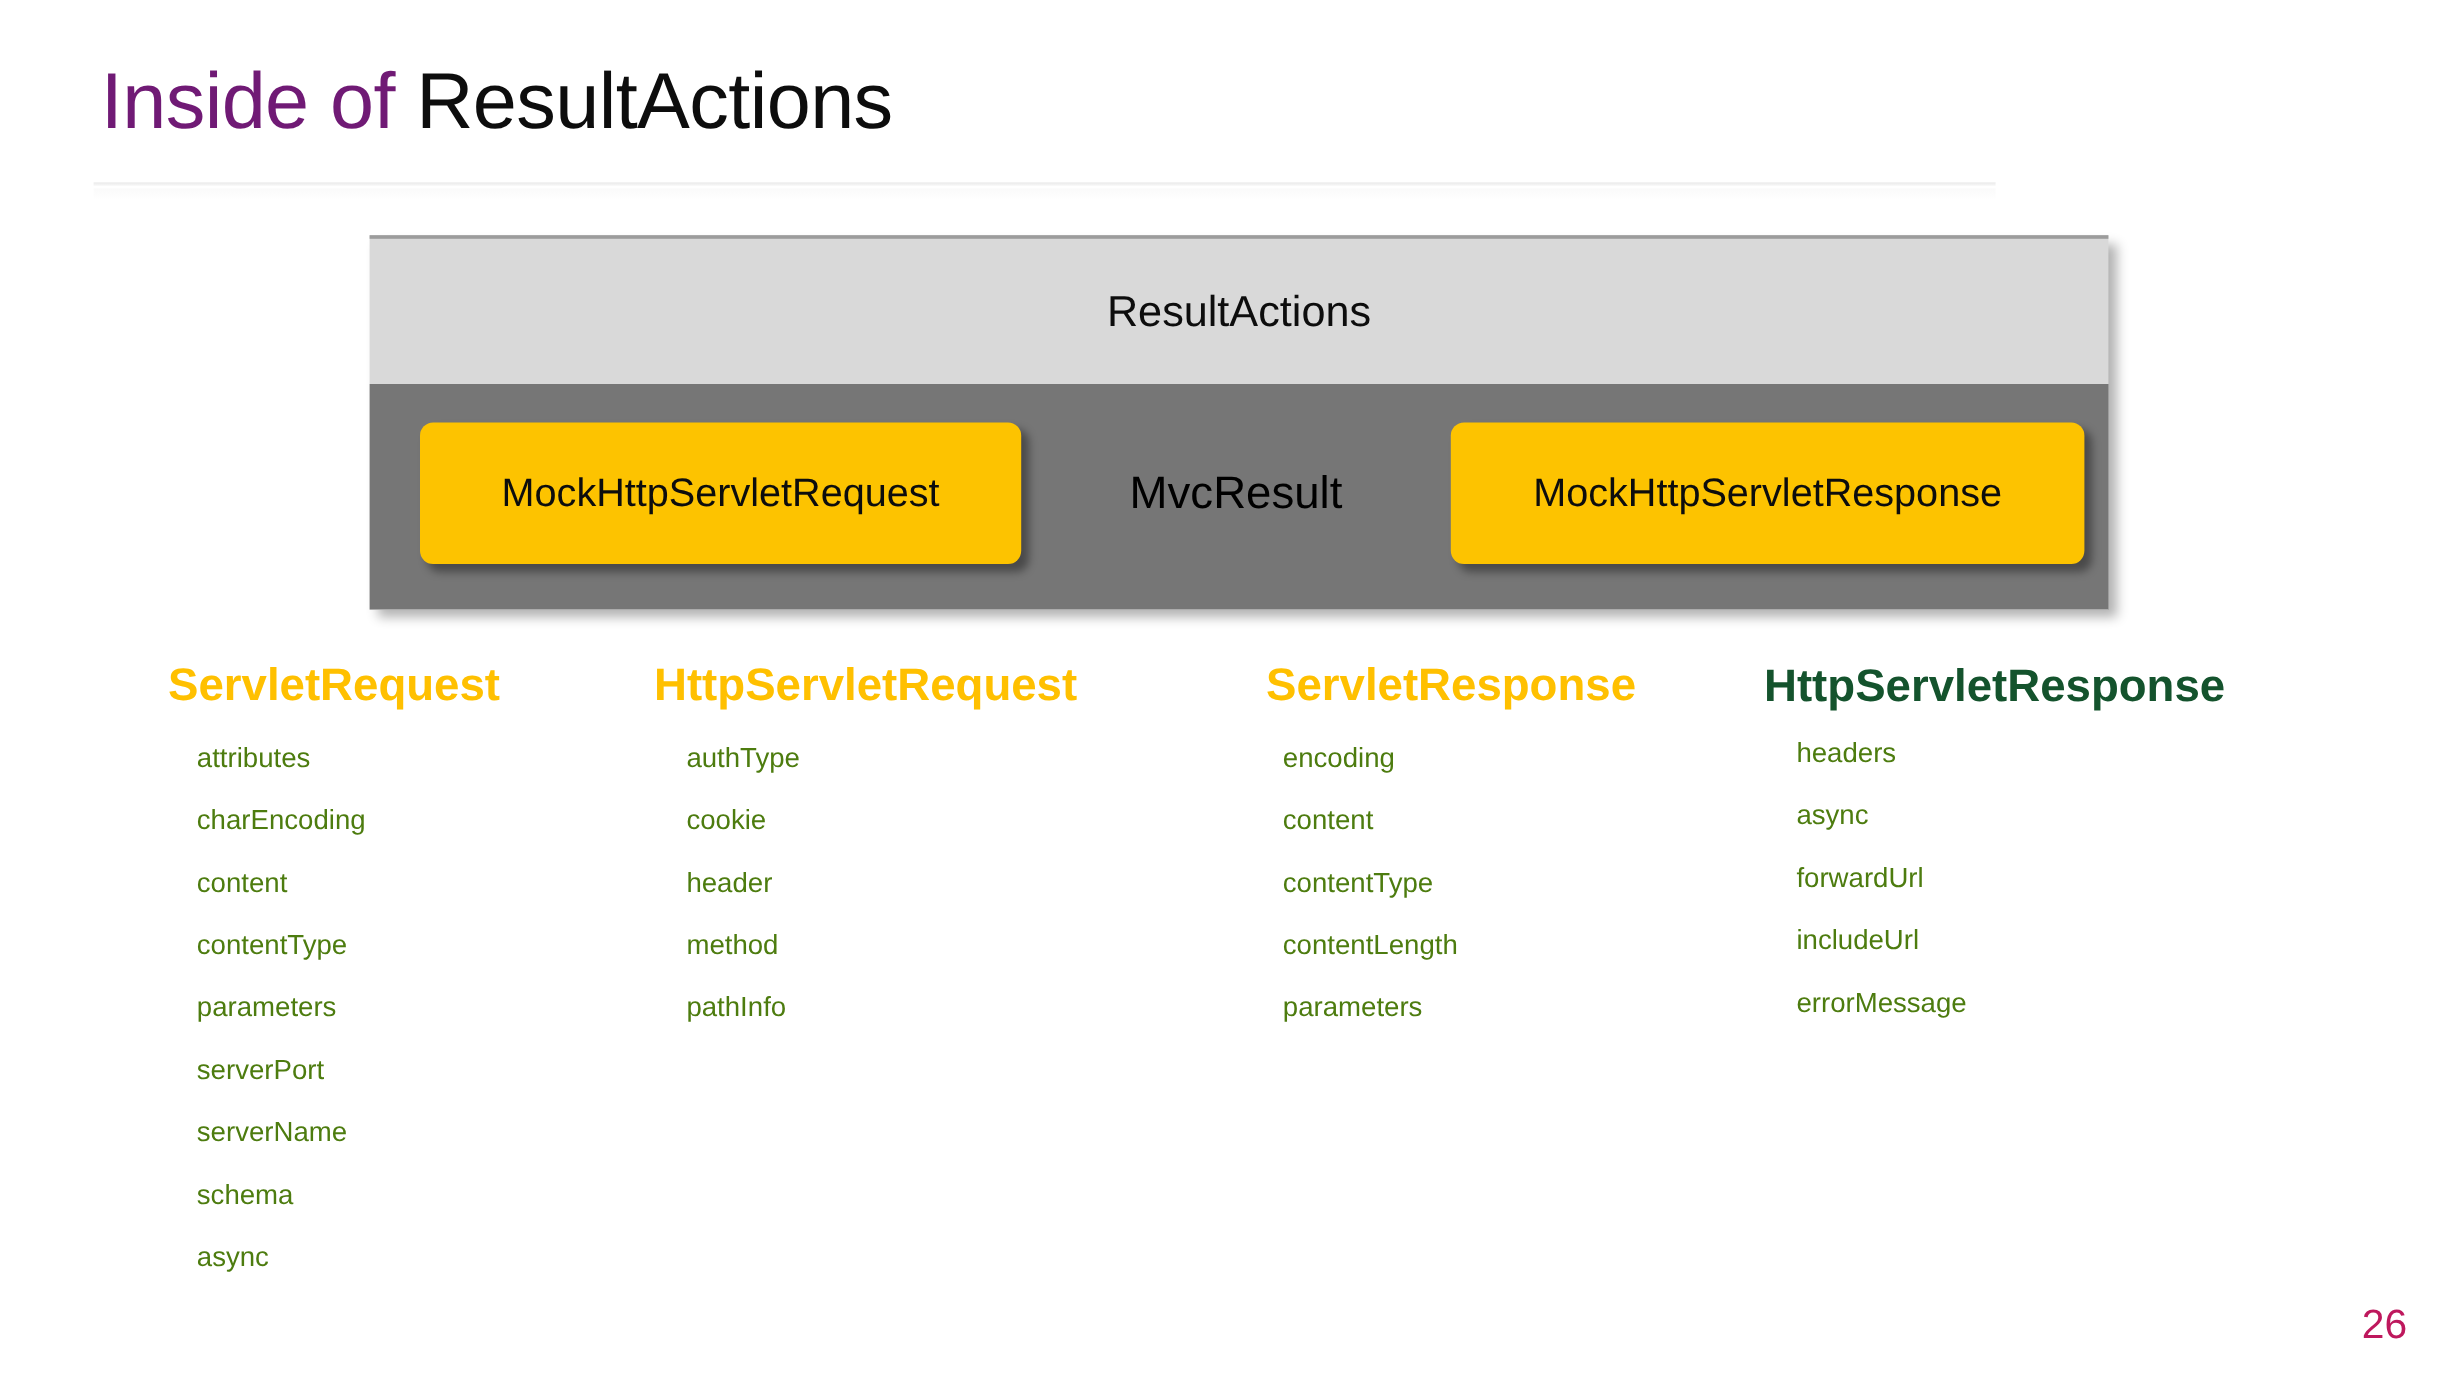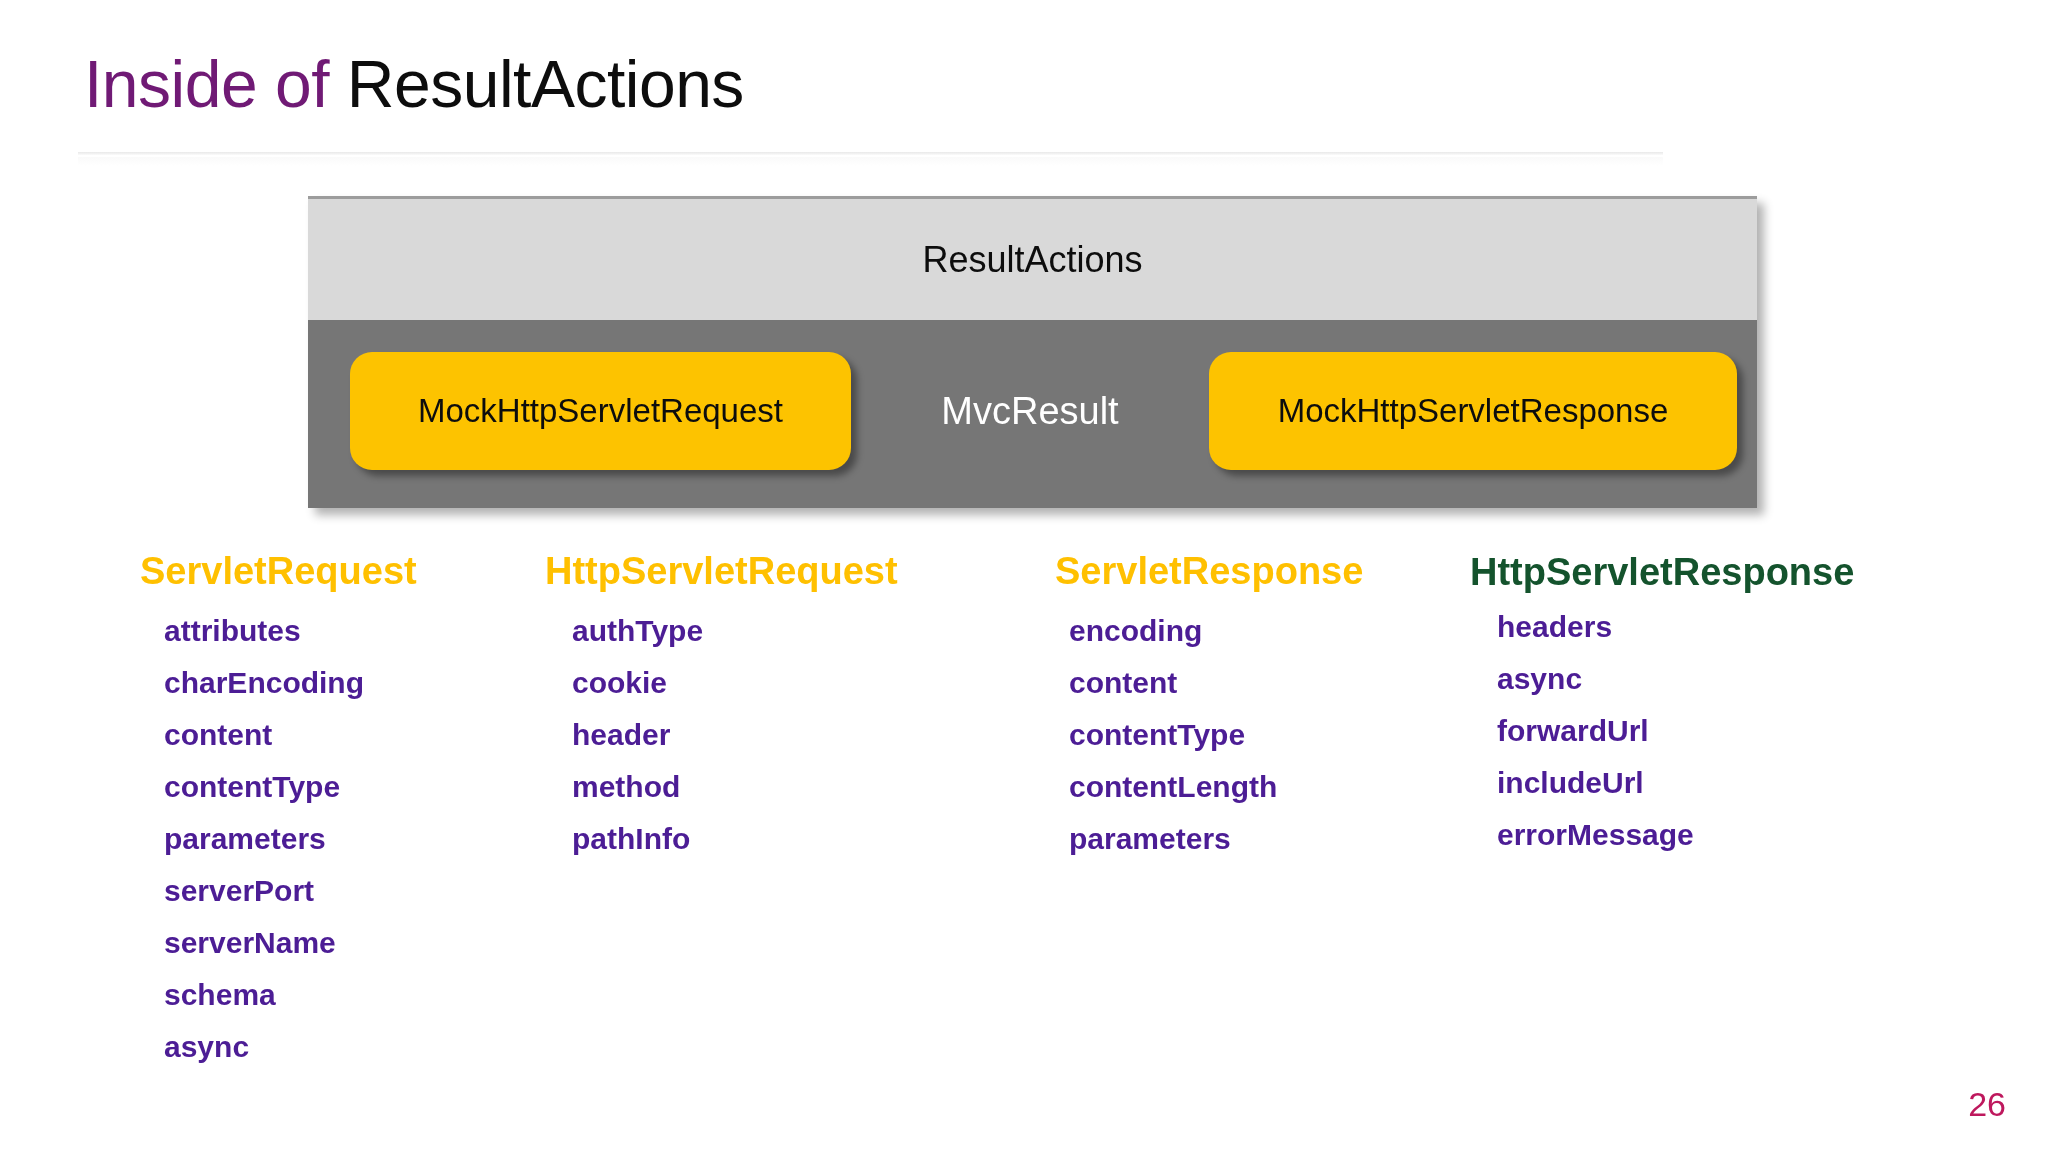--- a/index.html
+++ b/index.html
@@ -92,21 +92,21 @@
     width: 100%;
     height: 188px;
     background: #767676;
   }
 
   .mock-box {
     position: absolute;
     top: 32px;
     height: 118px;
     background: #fdc300;
-    border-radius: 22px;
+    border-radius: 11px;
     box-shadow: 6px 6px 7px rgba(0,0,0,0.38);
     display: flex;
     align-items: center;
     justify-content: center;
   }
   .mock-box-label {
     font-size: 33px;
     color: #0d0d0d;
     white-space: nowrap;
   }
@@ -118,21 +118,21 @@
     left: 543px;
     top: 32px;
     width: 358px;
     height: 118px;
     display: flex;
     align-items: center;
     justify-content: center;
   }
   .mvc-result-label {
     font-size: 38px;
-    color: #ffffff;
+    color: #000000;
     white-space: nowrap;
   }
 
   
   .columns {
     position: absolute;
     left: 0;
     top: 552px;
     width: 2048px;
     height: 560px;
@@ -156,25 +156,24 @@
   }
   .col-3 .col-head { color: #14532d; }
 
   .col-list {
     list-style: none;
     margin: 0;
     padding: 0;
     white-space: nowrap;
   }
   .col-item {
-    font-size: 30px;
-    color: #4c1d95;
+    font-size: 23px;
+    color: #4d7c0f;
     line-height: 52px;
     white-space: nowrap;
-    font-weight: bold;
   }
 
   
   .col-0 .col-head { margin-left: 0px;  padding-top: 0px; }
   .col-0 .col-list { margin-left: 24px; margin-top: 15px; }
 
   .col-1 .col-head { margin-left: 0px;  padding-top: 0px; }
   .col-1 .col-list { margin-left: 27px; margin-top: 15px; }
 
   .col-2 .col-head { margin-left: 12px;  padding-top: 0px; }

